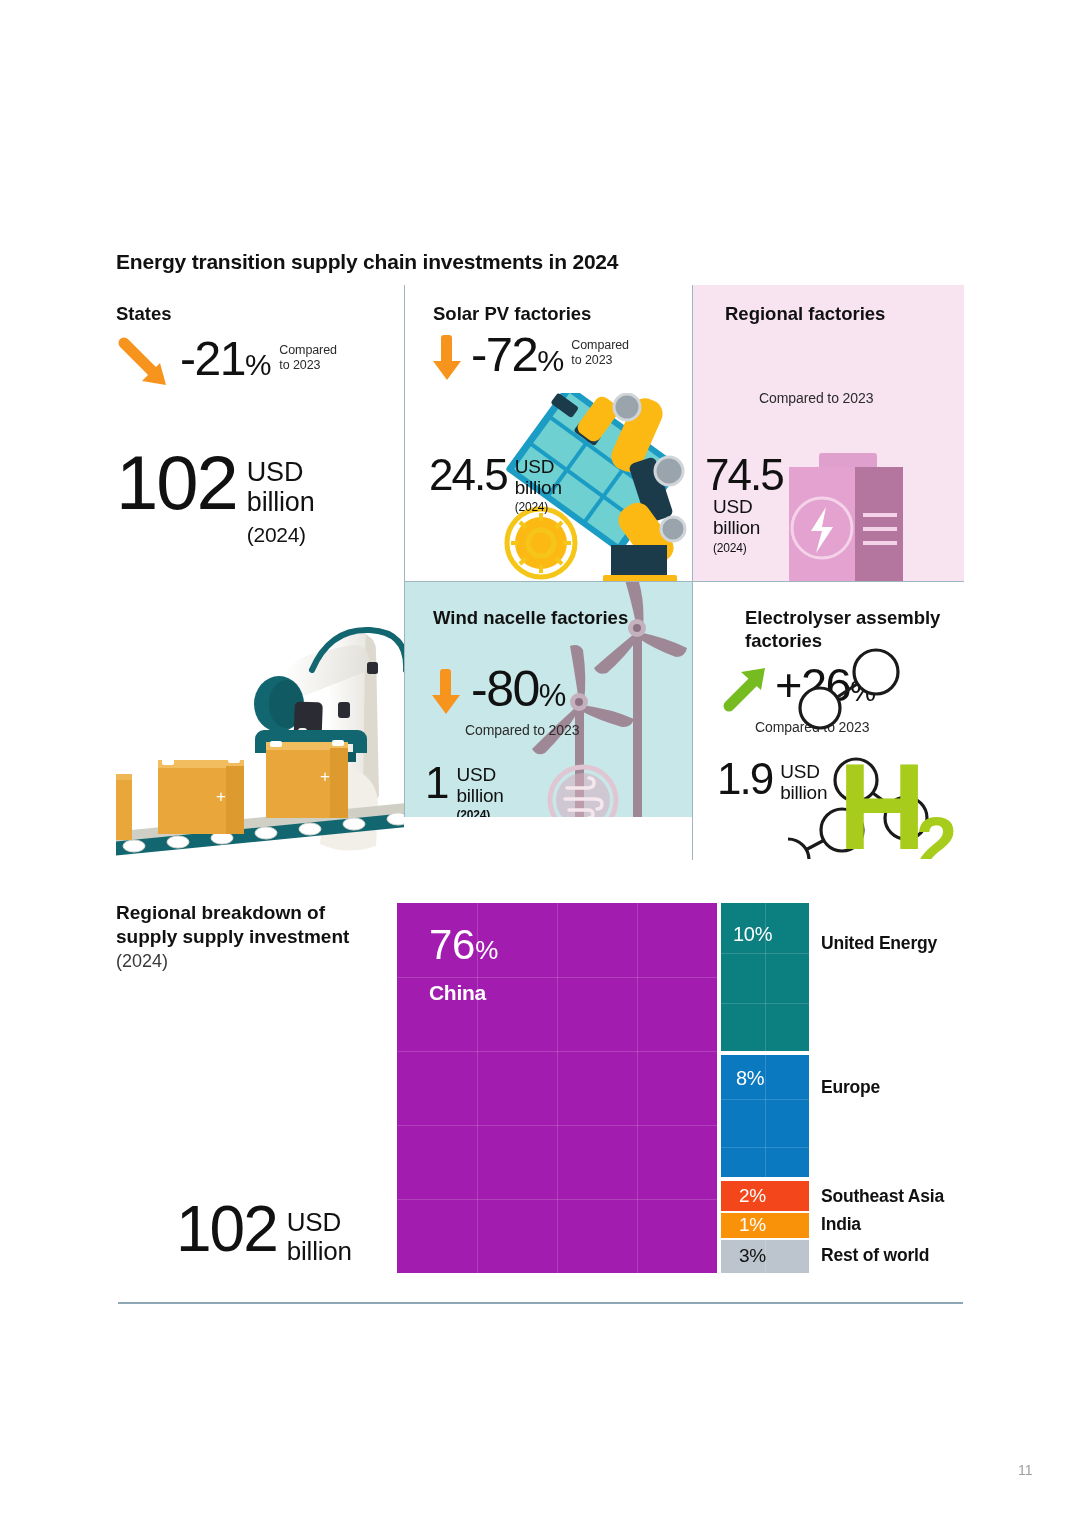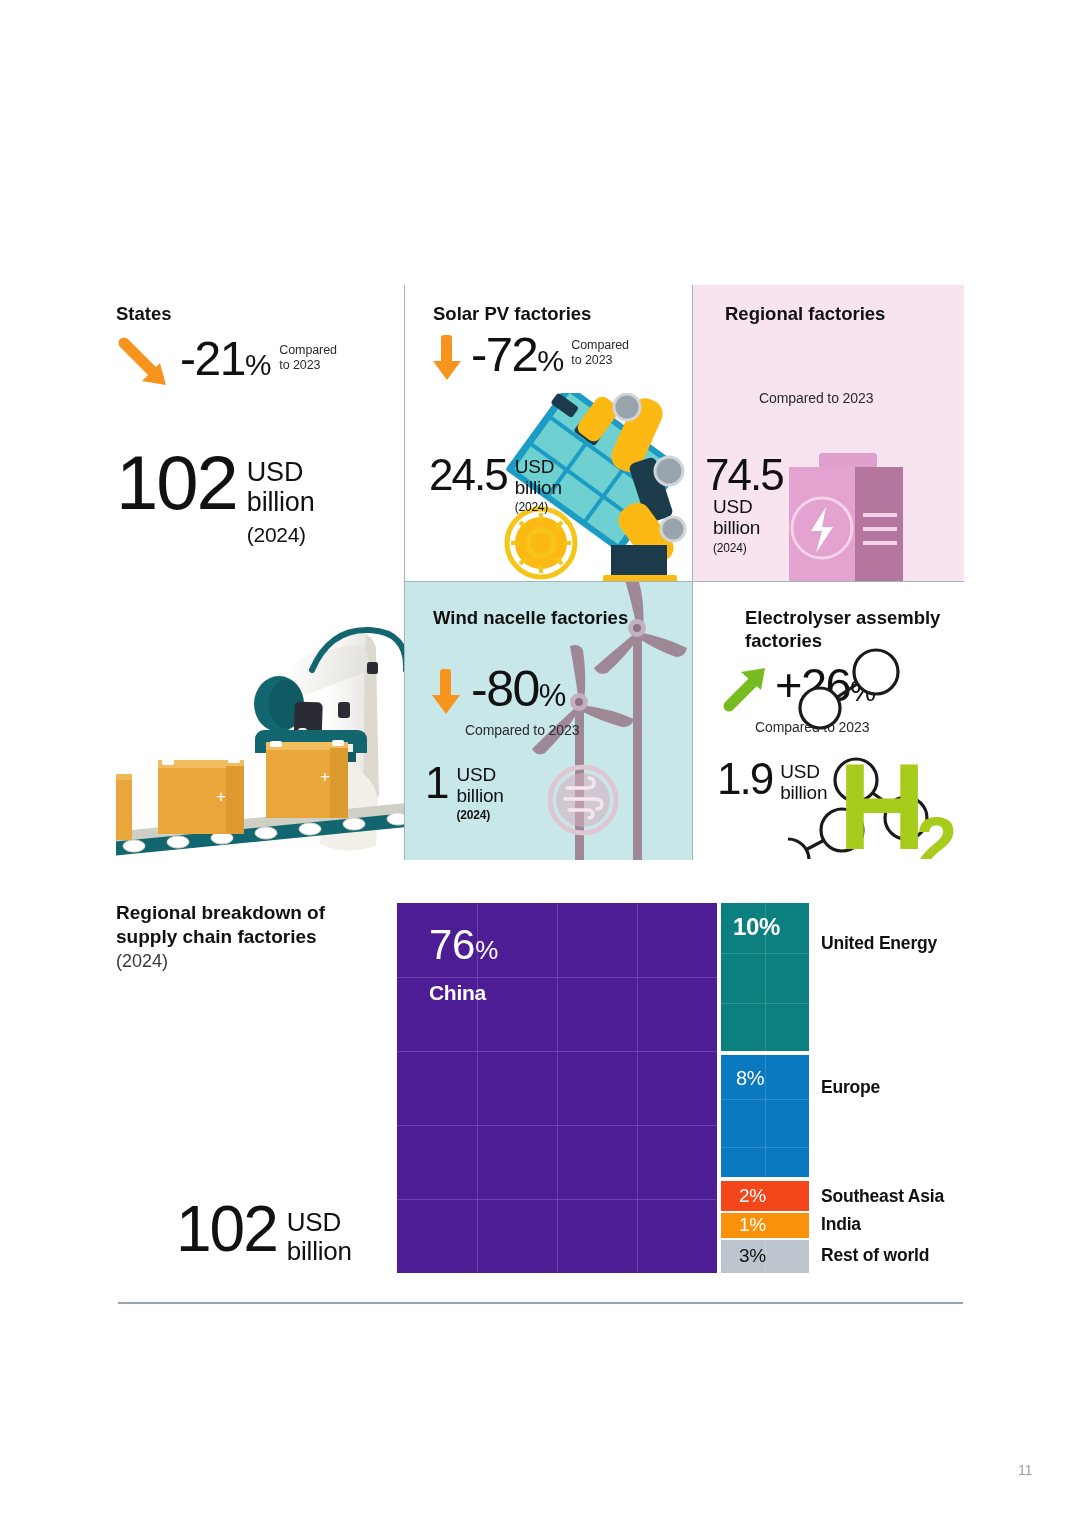--- a/index.html
+++ b/index.html
@@ -18,21 +18,21 @@
 
   
   .matrix{position:absolute;left:116px;top:285px;width:848px;height:575px;}
 
   .panel{position:absolute;box-sizing:border-box;overflow:hidden;}
   .p-total    {left:0px;   top:0px;   width:288px; height:575px; background:#ffffff;}
   .p-solar    {left:288px; top:0px;   width:288px; height:296px; background:#ffffff;
                border-left:1.5px solid #9fb5c0;}
   .p-battery  {left:576px; top:0px;   width:272px; height:296px; background:#f8e4f1;
                border-left:1.5px solid #9fb5c0;}
-  .p-wind     {left:288px; top:296px; width:288px; height:279px; background:#c8e7e8;
+  .p-wind     {left:288px; top:296px; width:288px; height:236px; background:#c8e7e8;
                border-left:1.5px solid #9fb5c0;border-top:1.5px solid #9fb5c0;}
   .p-elec     {left:576px; top:296px; width:272px; height:279px; background:#ffffff;
                border-left:1.5px solid #9fb5c0;border-top:1.5px solid #9fb5c0;}
 
   .panel-title{font-size:18.5px;font-weight:bold;color:#111;line-height:1.22;}
   .p-total .panel-title{position:absolute;left:0px;top:18px;font-size:18.5px;}
   .p-solar .panel-title{position:absolute;left:28px;top:18px;}
   .p-battery .panel-title{position:absolute;left:32px;top:18px;}
   .p-wind .panel-title{position:absolute;left:28px;top:25px;}
   .p-elec .panel-title{position:absolute;left:32px;top:25px;margin-left:20px;}
@@ -70,20 +70,21 @@
   .notes{position:absolute;left:88px;top:1398px;font-size:12.5px;font-style:italic;color:#1a1a1a;}
   .pageno{position:absolute;left:1018px;top:1462px;font-size:14px;color:#9aa0a4;}
 
   svg{display:block;}
 </style>
 </head>
 <body>
 
 <div class="page">
 
+  <div class="main-title">Energy transition supply chain investments in 2024</div>
 
   <div class="matrix">
 
     <div class="panel p-total">
       <div class="panel-title">States</div>
 
       <div class="delta" style="left:2px;top:52px;">
         <span class="arrow">
           <svg width="58" height="52" viewBox="0 0 58 52">
             <path d="M6 6 L40 40" stroke="#f7941e" stroke-width="11" stroke-linecap="round" fill="none"></path>
@@ -381,51 +382,51 @@
         </span>
       </div>
     </div>
 
   </div>
 
   <div class="region">
 
     <div class="region-title">
       <span>Regional breakdown of</span><br>
-      <span>supply chain factories</span><br>
+      <span>supply supply investment</span><br>
       <span class="region-year">(2024)</span>
     </div>
 
     <div class="region-total">
       <span class="bignum" style="font-size:64px;">102</span>
       <span style="margin-left:10px;margin-top:8px;">
         <span class="unit" style="font-size:26px;display:block;line-height:1.12;">USD</span>
         <span class="unit" style="font-size:26px;display:block;line-height:1.12;">billion</span>
       </span>
     </div>
 
     <div class="chart">
 
-      <div class="blk" style="left:0;top:0;width:320px;height:370px;background:#4c1d95;">
+      <div class="blk" style="left:0;top:0;width:320px;height:370px;background:#a21caf;">
         <div class="gridv" style="left:80px"></div>
           <div class="gridv" style="left:160px"></div>
         <div class="gridv" style="left:240px"></div>
         <div class="gridh" style="top:74px"></div>
           <div class="gridh" style="top:148px"></div>
         <div class="gridh" style="top:222px"></div>
           <div class="gridh" style="top:296px"></div>
         <div class="v" style="left:32px;top:18px;font-size:42px;font-weight:300;"><span>76</span><span style="font-size:26px;">%</span></div>
         <div class="v" style="left:32px;top:78px;font-size:21px;font-weight:bold;">China</div>
       </div>
 
       <div class="blk" style="left:324px;top:0;width:88px;height:148px;background:#0c7f80;">
         <div class="gridv" style="left:44px"></div>
         <div class="gridh" style="top:50px"></div>
           <div class="gridh" style="top:100px"></div>
-        <div class="v" style="left:12px;top:10px;font-size:24px;font-weight:700;">10%</div>
+        <div class="v" style="left:12px;top:20px;font-size:20px;font-weight:400;">10%</div>
       </div>
       <div class="leg" style="left:424px;top:30px;">United Energy</div>
 
       <div class="blk" style="left:324px;top:152px;width:88px;height:122px;background:#0b79c0;">
         <div class="gridv" style="left:44px"></div>
         <div class="gridh" style="top:44px"></div>
           <div class="gridh" style="top:92px"></div>
         <div class="v" style="left:15px;top:12px;font-size:20px;font-weight:500;">8%</div>
       </div>
       <div class="leg" style="left:424px;top:174px;">Europe</div>

